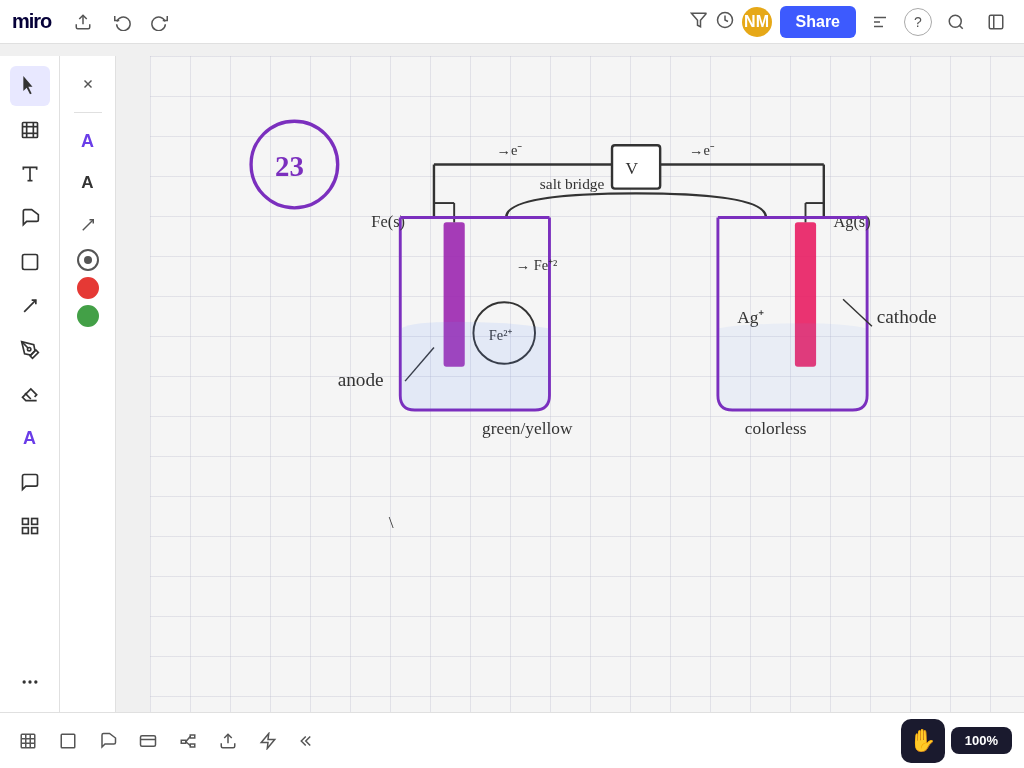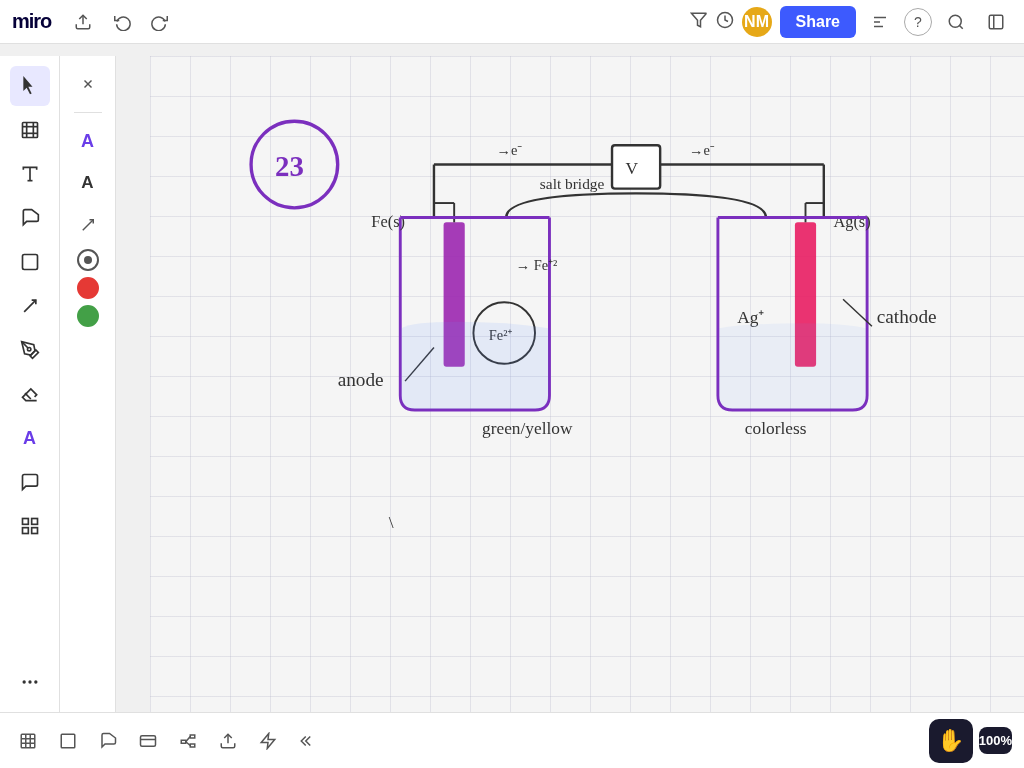--- a/index.html
+++ b/index.html
@@ -98,21 +98,21 @@
     }
     .bottom-icon {
       width: 32px; height: 32px; border: none; background: none; cursor: pointer;
       display: flex; align-items: center; justify-content: center; color: #555; font-size: 16px; border-radius: 5px;
     }
     #zoom-indicator {
       margin-left: auto; display: flex; align-items: center; gap: 6px;
     }
     .zoom-badge {
       background: #1a1a2e; color: #fff; border-radius: 8px;
-      padding: 6px 0; font-size: 13px; font-weight: 600; cursor: pointer;
+      padding: 6px 14px; font-size: 13px; font-weight: 600; cursor: pointer;
     }
     .hand-btn {
       width: 44px; height: 44px; background: #1a1a2e; border-radius: 10px;
       display: flex; align-items: center; justify-content: center; color: #fff; font-size: 22px; cursor: pointer;
     }
 
     
     #board-svg {
       position: absolute; top: 0; left: 0; width: 100%; height: 100%;
     }

